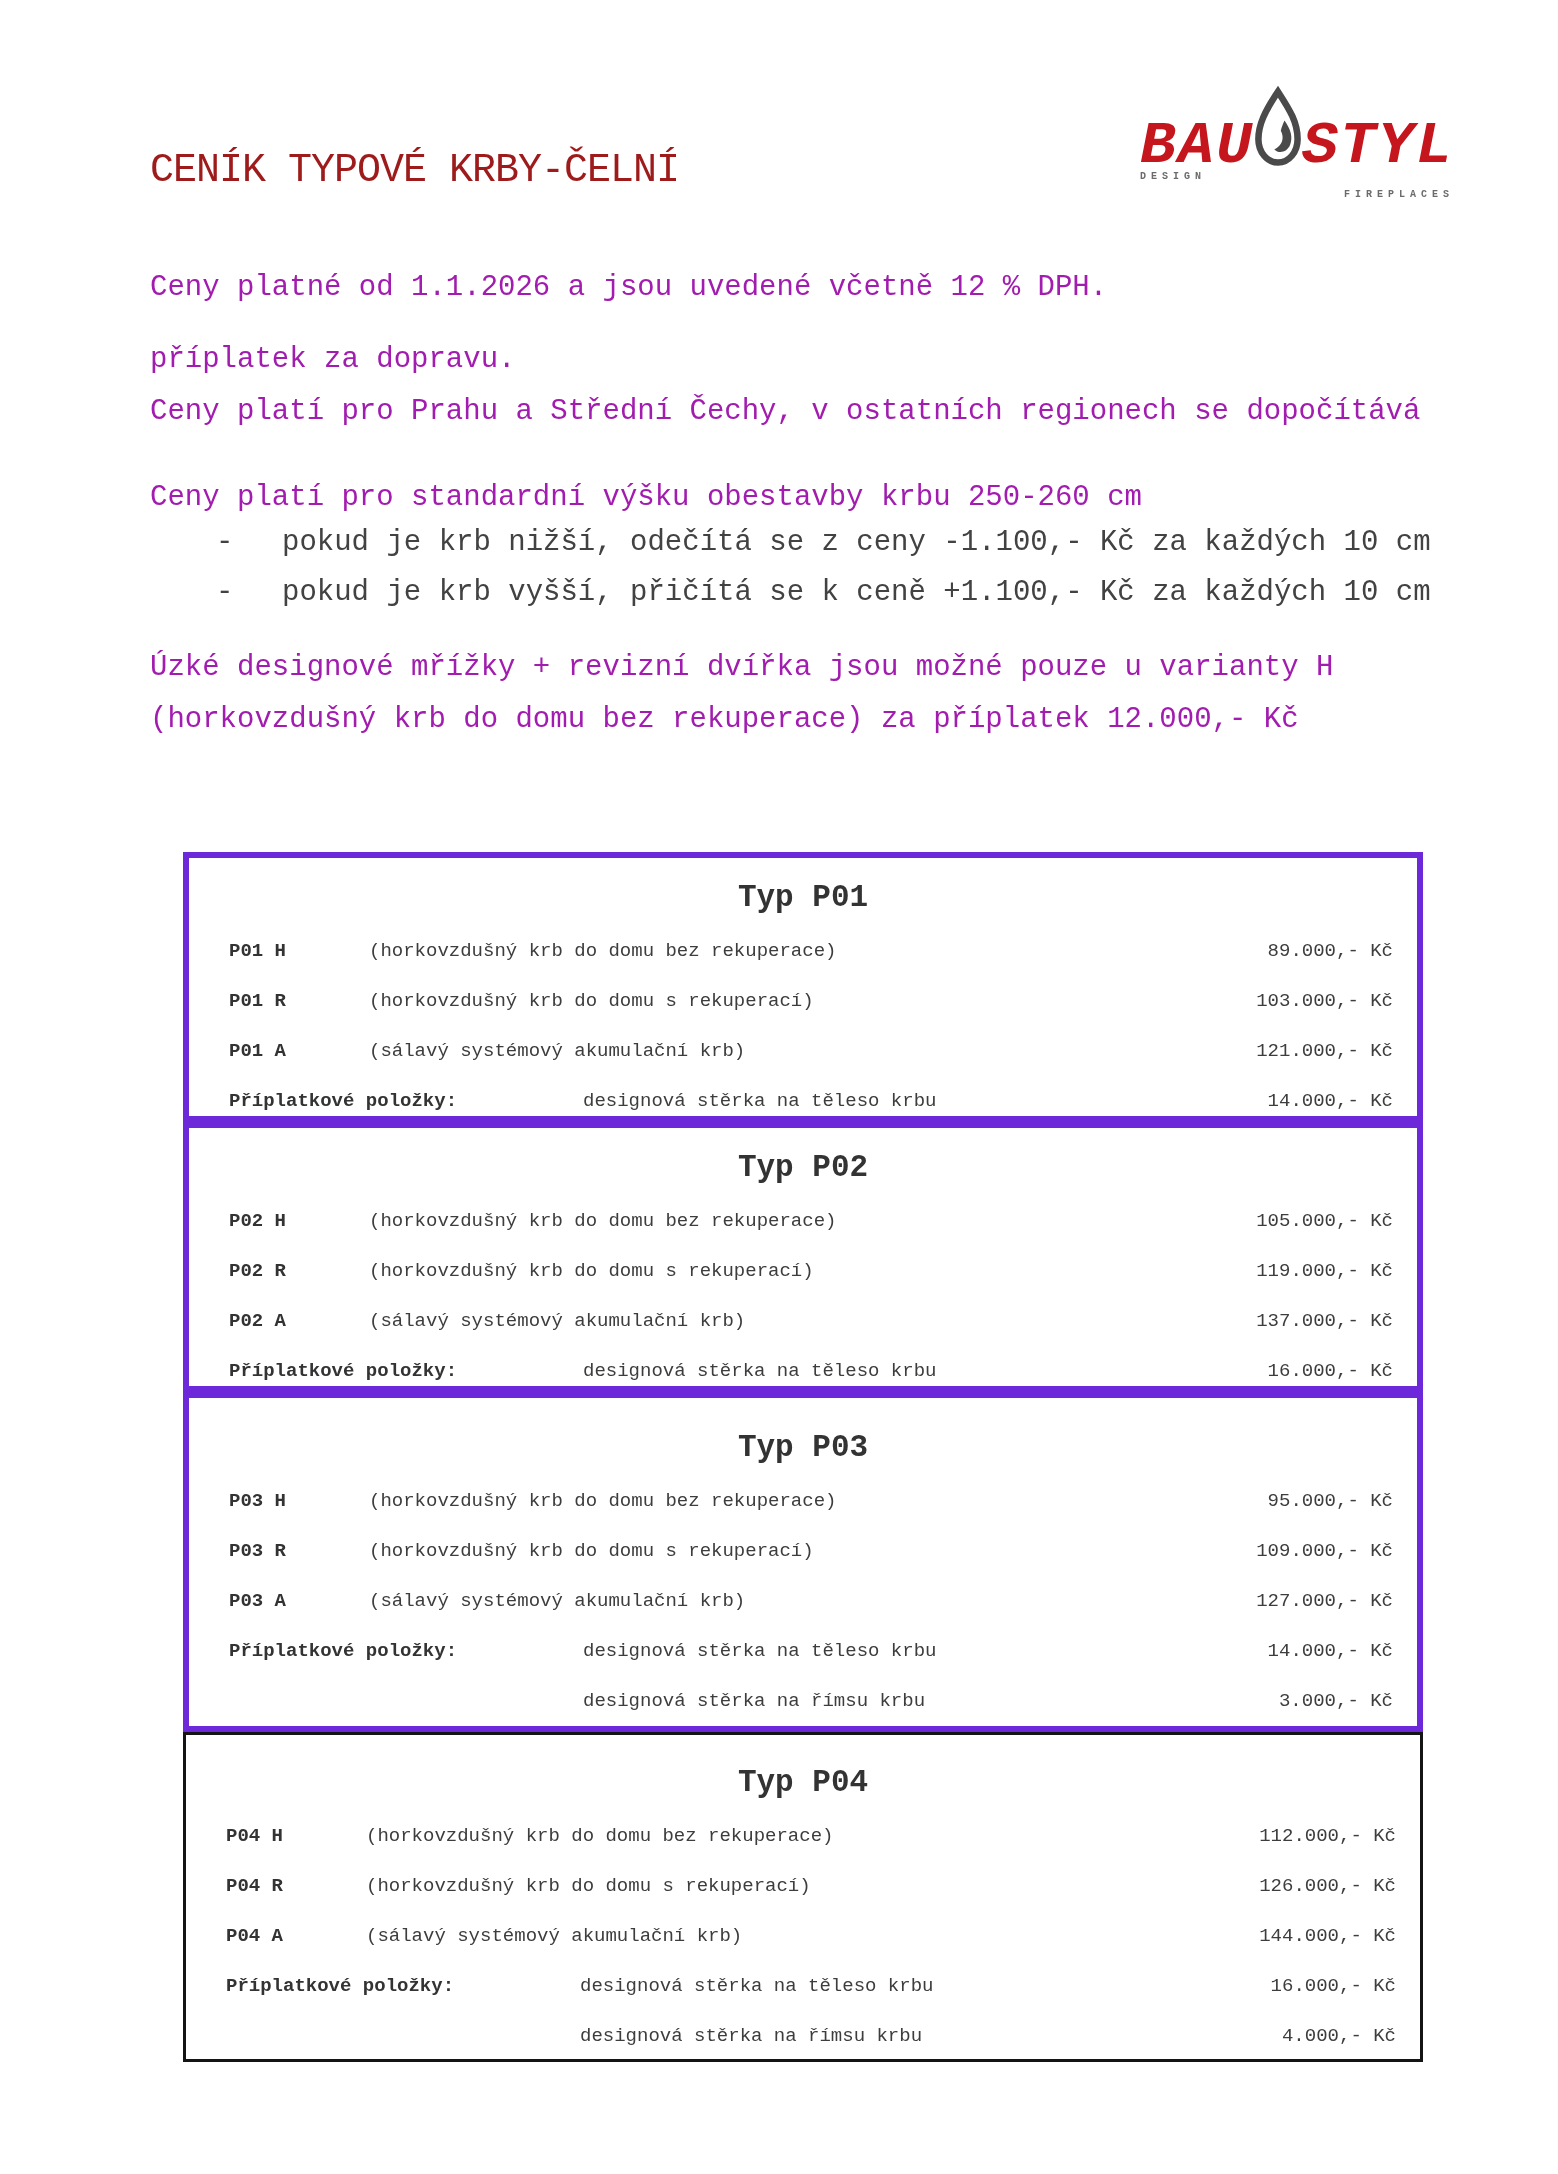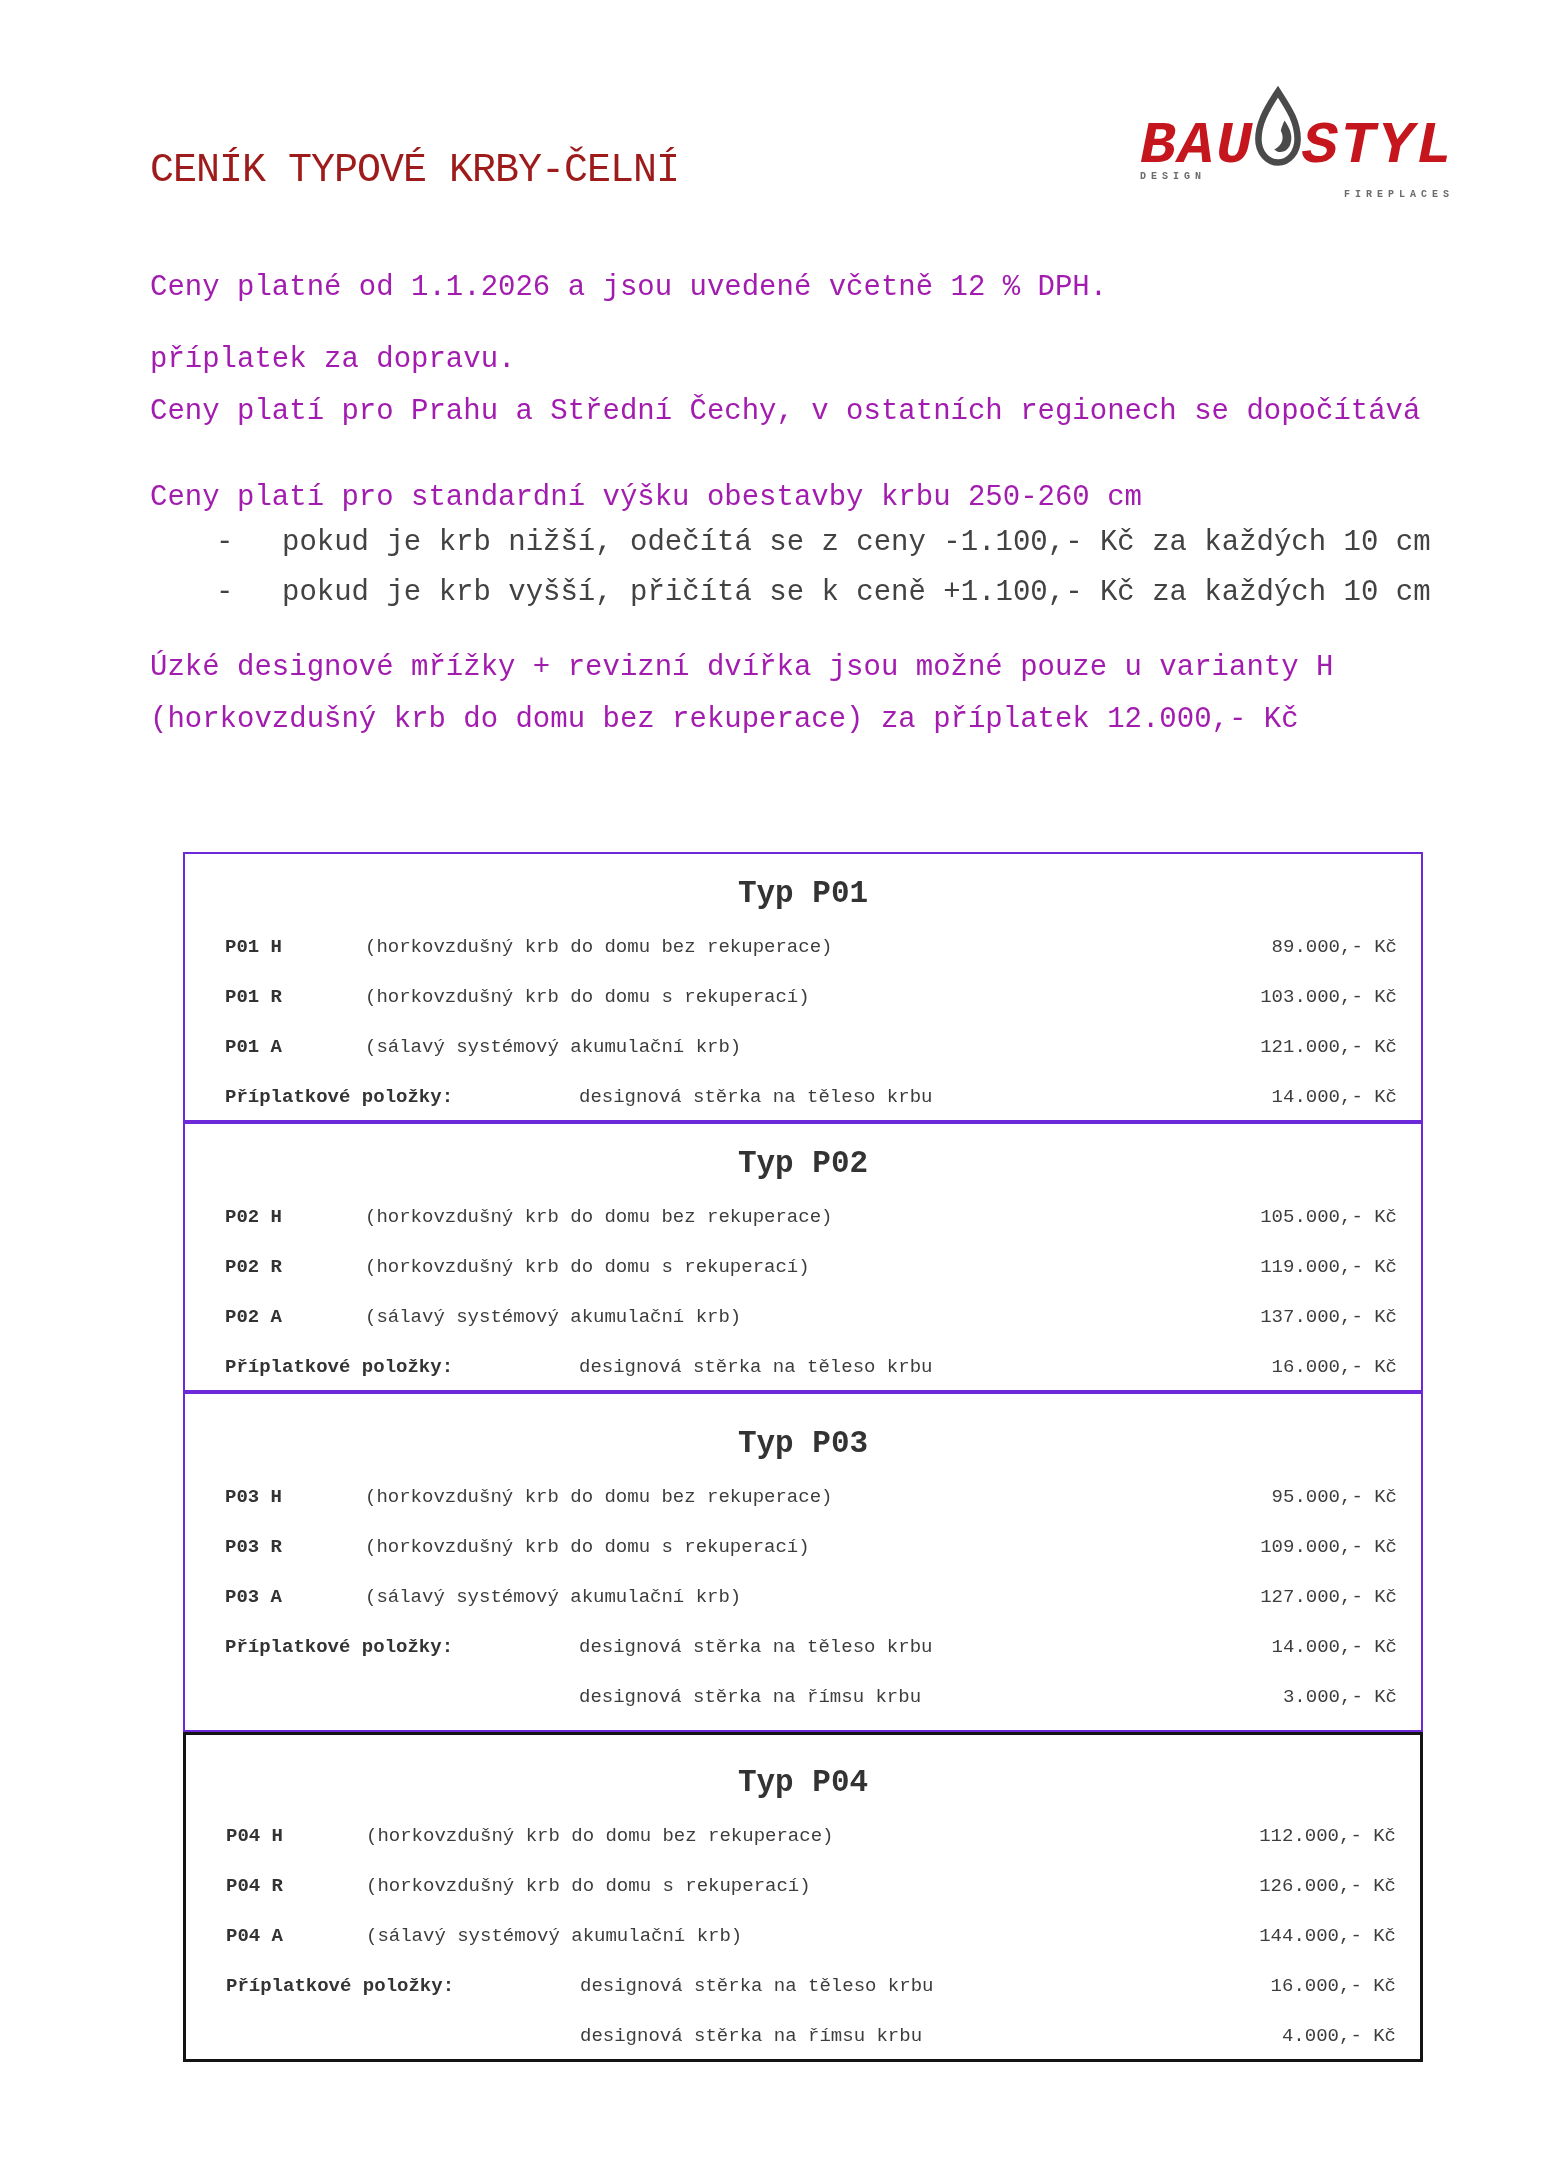--- a/index.html
+++ b/index.html
@@ -68,21 +68,21 @@
   .p4 { top: 642px; }
   .bullet { position: absolute; left: 188px; font-size: 29px; color: #424242; white-space: nowrap; }
   .b1 { top: 526px; }
   .b2 { top: 576px; }
   .bullet .dash { display: inline-block; width: 66px; }
 
   
   .tables { position: absolute; left: 155px; top: 852px; width: 1240px; }
   .tbl {
     box-sizing: border-box;
-    border: 2px solid #6d28d9;
+    border: 6px solid #6d28d9;
     background: #ffffff;
     padding-top: 20px;
     overflow: hidden;
     margin: 0;
   }
   .tbl-p01 { height: 270px; }
   .tbl-p02 { height: 270px; }
   .tbl-p03 { height: 340px; padding-top: 30px; }
   .tbl-p04 { height: 330px; padding-top: 28px; border-width: 3px; border-color: #141414; }
   .tbl-title {

